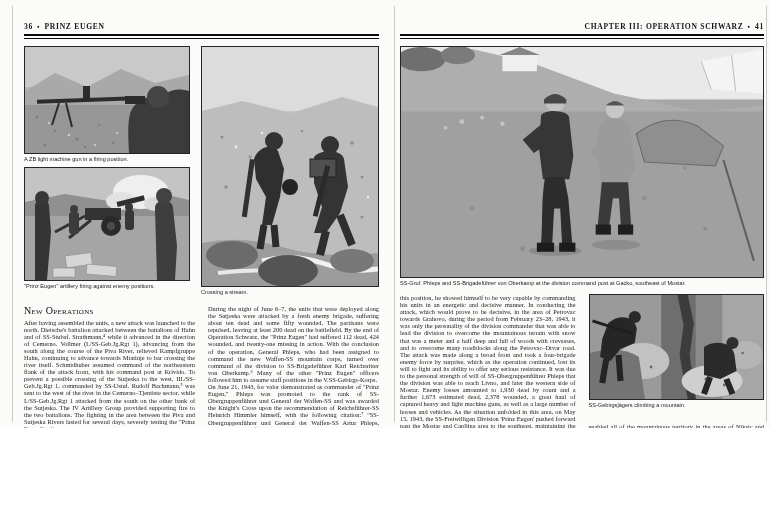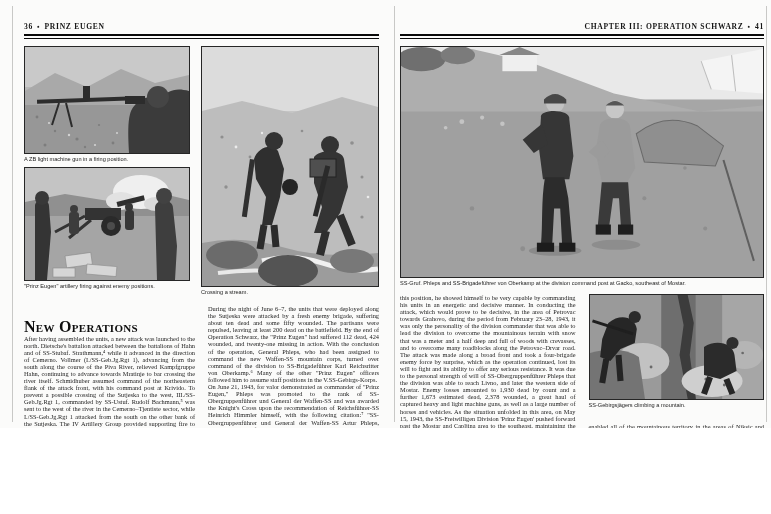--- a/index.html
+++ b/index.html
@@ -26,22 +26,22 @@
              color:#222;margin-top:2px;}
 
   .photo-grid{display:flex;gap:11px;margin-top:7px;}
   .pcol{display:flex;flex-direction:column;gap:5px;width:166px;}
   .tallcol{width:178px;}
 
   .cols{display:flex;gap:13px;margin-top:10px;}
   .col{flex:1;font-size:6.35px;line-height:7.1px;text-align:justify;color:#1b1b1b;}
   .col p{margin:0;}
   p.ind{text-indent:8px;}
-  h2.sec{font-variant:small-caps;font-size:16px;line-height:11.5px;margin:16px 0 2px 0;
-         font-weight:bold;letter-spacing:.3px;color:#0d0d0d;}
+  h2.sec{font-variant:small-caps;font-size:10px;line-height:11.5px;margin:0 0 2px 0;
+         font-weight:normal;letter-spacing:.3px;color:#0d0d0d;}
   h2.sec.later{margin-top:4px;}
   .rp .cols{margin-top:8px;}
   .rp .cont{margin-top:15px;}
 </style>
 </head>
 <body>
 
 <div class="canvas">
   <div class="edge e1"></div>
   <div class="edge e2"></div>

